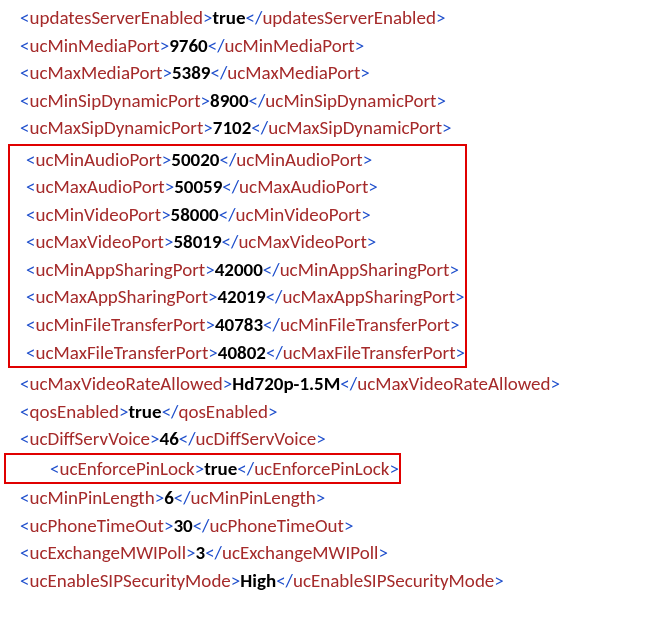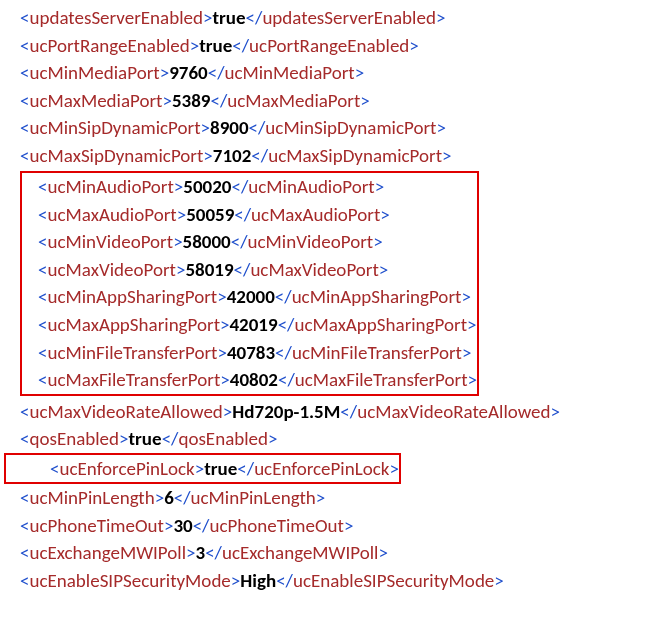--- a/index.html
+++ b/index.html
@@ -15,40 +15,40 @@
   }
   .line {
     white-space: nowrap;
     padding-left: 16px;
   }
   .bracket { color: #1f4fcc; }
   .tagname { color: #a52a2a; text-align: right; }
   .val { color: #000; font-weight: 700; }
   .box-group {
     border: 2px solid #e00000;
-    margin: 2px 16px;
+    margin: 2px 4px;
     display: inline-block;
   }
   .box-tight {
     display: inline-block;
     border: 2px solid #e00000;
     padding-left: 28px;
   }
 </style>
 </head>
 <body>
 
 <div id="root">
     <div class="line"><span class="bracket">&lt;</span><span class="tagname">updatesServerEnabled</span><span class="bracket">&gt;</span><span class="val">true</span><span class="bracket">&lt;/</span><span class="tagname">updatesServerEnabled</span><span class="bracket">&gt;</span></div>
-    <div class="line"><span class="bracket">&lt;</span><span class="tagname">ucPortRangeEnabled</span><span class="bracket">&gt;</span><span class="val">true</span><span class="bracket">&lt;/</span><span class="tagname">ucPortRangeEnabled</span><span class="bracket">&gt;</span></div>
     <div class="line"><span class="bracket">&lt;</span><span class="tagname">ucMinMediaPort</span><span class="bracket">&gt;</span><span class="val">9760</span><span class="bracket">&lt;/</span><span class="tagname">ucMinMediaPort</span><span class="bracket">&gt;</span></div>
     <div class="line"><span class="bracket">&lt;</span><span class="tagname">ucMaxMediaPort</span><span class="bracket">&gt;</span><span class="val">5389</span><span class="bracket">&lt;/</span><span class="tagname">ucMaxMediaPort</span><span class="bracket">&gt;</span></div>
     <div class="line"><span class="bracket">&lt;</span><span class="tagname">ucMinSipDynamicPort</span><span class="bracket">&gt;</span><span class="val">8900</span><span class="bracket">&lt;/</span><span class="tagname">ucMinSipDynamicPort</span><span class="bracket">&gt;</span></div>
     <div class="line"><span class="bracket">&lt;</span><span class="tagname">ucMaxSipDynamicPort</span><span class="bracket">&gt;</span><span class="val">7102</span><span class="bracket">&lt;/</span><span class="tagname">ucMaxSipDynamicPort</span><span class="bracket">&gt;</span></div>
     <div><div class="box-group"><div class="line"><span class="bracket">&lt;</span><span class="tagname">ucMinAudioPort</span><span class="bracket">&gt;</span><span class="val">50020</span><span class="bracket">&lt;/</span><span class="tagname">ucMinAudioPort</span><span class="bracket">&gt;</span></div><div class="line"><span class="bracket">&lt;</span><span class="tagname">ucMaxAudioPort</span><span class="bracket">&gt;</span><span class="val">50059</span><span class="bracket">&lt;/</span><span class="tagname">ucMaxAudioPort</span><span class="bracket">&gt;</span></div><div class="line"><span class="bracket">&lt;</span><span class="tagname">ucMinVideoPort</span><span class="bracket">&gt;</span><span class="val">58000</span><span class="bracket">&lt;/</span><span class="tagname">ucMinVideoPort</span><span class="bracket">&gt;</span></div><div class="line"><span class="bracket">&lt;</span><span class="tagname">ucMaxVideoPort</span><span class="bracket">&gt;</span><span class="val">58019</span><span class="bracket">&lt;/</span><span class="tagname">ucMaxVideoPort</span><span class="bracket">&gt;</span></div><div class="line"><span class="bracket">&lt;</span><span class="tagname">ucMinAppSharingPort</span><span class="bracket">&gt;</span><span class="val">42000</span><span class="bracket">&lt;/</span><span class="tagname">ucMinAppSharingPort</span><span class="bracket">&gt;</span></div><div class="line"><span class="bracket">&lt;</span><span class="tagname">ucMaxAppSharingPort</span><span class="bracket">&gt;</span><span class="val">42019</span><span class="bracket">&lt;/</span><span class="tagname">ucMaxAppSharingPort</span><span class="bracket">&gt;</span></div><div class="line"><span class="bracket">&lt;</span><span class="tagname">ucMinFileTransferPort</span><span class="bracket">&gt;</span><span class="val">40783</span><span class="bracket">&lt;/</span><span class="tagname">ucMinFileTransferPort</span><span class="bracket">&gt;</span></div><div class="line"><span class="bracket">&lt;</span><span class="tagname">ucMaxFileTransferPort</span><span class="bracket">&gt;</span><span class="val">40802</span><span class="bracket">&lt;/</span><span class="tagname">ucMaxFileTransferPort</span><span class="bracket">&gt;</span></div></div></div>
     <div class="line"><span class="bracket">&lt;</span><span class="tagname">ucMaxVideoRateAllowed</span><span class="bracket">&gt;</span><span class="val">Hd720p-1.5M</span><span class="bracket">&lt;/</span><span class="tagname">ucMaxVideoRateAllowed</span><span class="bracket">&gt;</span></div>
     <div class="line"><span class="bracket">&lt;</span><span class="tagname">qosEnabled</span><span class="bracket">&gt;</span><span class="val">true</span><span class="bracket">&lt;/</span><span class="tagname">qosEnabled</span><span class="bracket">&gt;</span></div>
+    <div class="line"><span class="bracket">&lt;</span><span class="tagname">ucDiffServVoice</span><span class="bracket">&gt;</span><span class="val">46</span><span class="bracket">&lt;/</span><span class="tagname">ucDiffServVoice</span><span class="bracket">&gt;</span></div>
     <div><span class="box-tight"><div class="line"><span class="bracket">&lt;</span><span class="tagname">ucEnforcePinLock</span><span class="bracket">&gt;</span><span class="val">true</span><span class="bracket">&lt;/</span><span class="tagname">ucEnforcePinLock</span><span class="bracket">&gt;</span></div></span></div>
     <div class="line"><span class="bracket">&lt;</span><span class="tagname">ucMinPinLength</span><span class="bracket">&gt;</span><span class="val">6</span><span class="bracket">&lt;/</span><span class="tagname">ucMinPinLength</span><span class="bracket">&gt;</span></div>
     <div class="line"><span class="bracket">&lt;</span><span class="tagname">ucPhoneTimeOut</span><span class="bracket">&gt;</span><span class="val">30</span><span class="bracket">&lt;/</span><span class="tagname">ucPhoneTimeOut</span><span class="bracket">&gt;</span></div>
     <div class="line"><span class="bracket">&lt;</span><span class="tagname">ucExchangeMWIPoll</span><span class="bracket">&gt;</span><span class="val">3</span><span class="bracket">&lt;/</span><span class="tagname">ucExchangeMWIPoll</span><span class="bracket">&gt;</span></div>
     <div class="line"><span class="bracket">&lt;</span><span class="tagname">ucEnableSIPSecurityMode</span><span class="bracket">&gt;</span><span class="val">High</span><span class="bracket">&lt;/</span><span class="tagname">ucEnableSIPSecurityMode</span><span class="bracket">&gt;</span></div>
   </div>
 
 </body></html>

